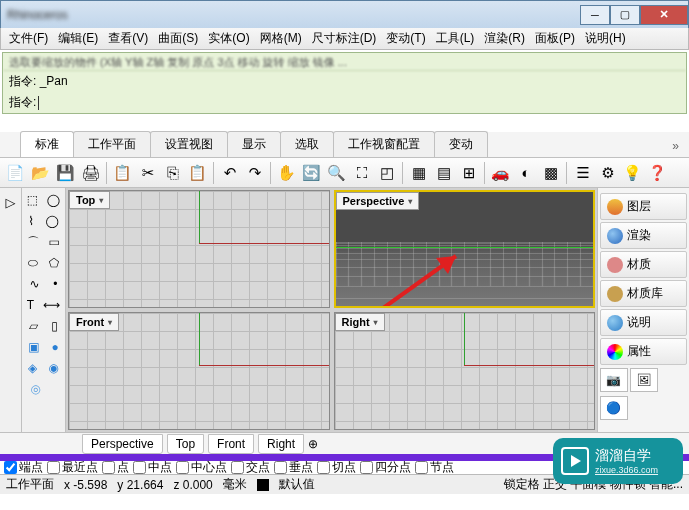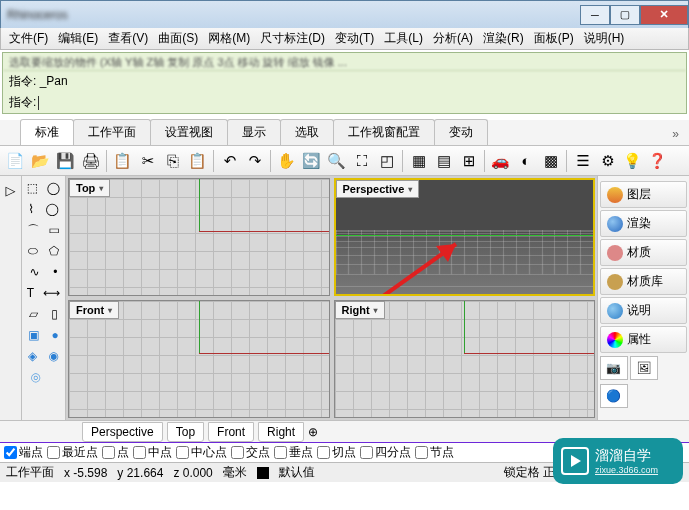--- a/index.html
+++ b/index.html
@@ -20,21 +20,21 @@
 .menuitem { padding: 2px 4px; cursor:default; }
 
 
 .cmdarea { border:1px solid #9fb98a; margin:2px; background:#e8f3d9; }
 .cmdhist { padding:2px 6px; color:#555; border-bottom:1px solid #c4d6b0; font-size:11px; height:18px; overflow:hidden; filter:blur(1px); }
 .cmdline1 { padding:2px 6px; }
 .cmdline2 { padding:2px 6px; display:flex; align-items:center; }
 .cmdinput { border:none; background:transparent; outline:none; flex:1; margin-left:2px; border-left:1px solid #333; height:14px; padding-left:1px; }
 
 
-.tabbar { height: 26px; background:#f4f4f4; border-bottom:1px solid #c0c0c0; display:flex; align-items:end; padding-left:20px; margin-top:6px; }
+.tabbar { height: 26px; background:#f4f4f4; border-bottom:1px solid #c0c0c0; display:flex; align-items:end; padding-left:20px; margin-top:18px; }
 .tab { padding:4px 14px; border:1px solid #c0c0c0; border-bottom:none; background:#f0f0f0; margin-right:-1px; border-radius:3px 3px 0 0; }
 .tab.active { background:#fff; font-weight:normal; }
 .tabmore { margin-left:auto; padding:4px 10px; color:#666; }
 
 
 .toolbar { height: 30px; background:linear-gradient(#fdfdfd,#ececec); border-bottom:1px solid #c0c0c0; display:flex; align-items:center; padding:0 4px; gap:1px; }
 .tbtn { width:24px; height:24px; display:flex; align-items:center; justify-content:center; border:1px solid transparent; border-radius:2px; font-size:15px; }
 .sep { width:2px; height:22px; border-left:1px solid #bbb; margin:0 2px; }
 
 
@@ -64,21 +64,21 @@
 .rpanel-item { display:flex; align-items:center; gap:4px; padding:4px 6px; border:1px solid #c9c9c9; background:linear-gradient(#fdfdfd,#e9e9e9); margin:1px 2px; border-radius:2px; }
 .ricon { width:16px; height:16px; border-radius:8px; display:inline-block; }
 .rrow { display:flex; gap:2px; padding:2px; }
 .rrow .rbtn{ width:28px;height:24px;border:1px solid #bbb; background:#fff; display:flex;align-items:center;justify-content:center;}
 
 
 .vptabs { height:22px; background:#f4f4f4; display:flex; align-items:center; gap:4px; padding-left:82px; border-top:1px solid #c0c0c0;}
 .vptab { padding:2px 8px; border:1px solid #c0c0c0; background:#fff; border-radius:0 0 3px 3px;}
 
 
-.osnap { height:20px; background:#fff; border-top:1px solid #6d28d9; display:flex; align-items:center; padding-left:4px; gap:4px; font-size:11px;}
+.osnap { height:20px; background:#fff; border-top:7px solid #6d28d9; display:flex; align-items:center; padding-left:4px; gap:4px; font-size:11px;}
 .osnap label{display:flex;align-items:center;gap:2px;}
 
 
 .statusbar { height:20px; background:#eee; border-top:1px solid #bbb; display:flex; align-items:center; padding:0 2px; font-size:11px; gap:2px;}
 .statusbar .cell{padding:0 4px;}
 .statusbar .box{width:12px;height:12px;background:#000;display:inline-block;vertical-align:middle;}
 
 
 .watermark { position:absolute; right:6px; bottom:26px; width:130px; height:46px; background:#15939c; border-radius:10px; display:flex; align-items:center; gap:6px; padding:4px 8px; color:#fff; z-index:50;}
 .watermark .play{width:28px;height:28px;border:2px solid #fff;border-radius:4px;display:flex;align-items:center;justify-content:center;}
@@ -96,25 +96,25 @@
     <div class="winbtn max"></div>
     <div class="winbtn close"></div>
   </div>
 </div>
 
 <div class="menubar" id="menubar">
     <span class="menuitem">文件(F)</span>
     <span class="menuitem">编辑(E)</span>
     <span class="menuitem">查看(V)</span>
     <span class="menuitem">曲面(S)</span>
+    <span class="menuitem">实体(O)</span>
     <span class="menuitem">网格(M)</span>
     <span class="menuitem">尺寸标注(D)</span>
     <span class="menuitem">变动(T)</span>
     <span class="menuitem">工具(L)</span>
-    <span class="menuitem">分析(A)</span>
     <span class="menuitem">渲染(R)</span>
     <span class="menuitem">面板(P)</span>
     <span class="menuitem">说明(H)</span>
   </div>
 
 <div class="cmdarea" style="position:relative;">
   <div class="cmdhist">选取要缩放的物件 (X轴 Y轴 Z轴 复制 原点 3点 移动 旋转 缩放 镜像 ...</div>
   <div class="cmdline1">指令: _Pan</div>
   <div class="cmdline2">
     <span>指令:</span>

